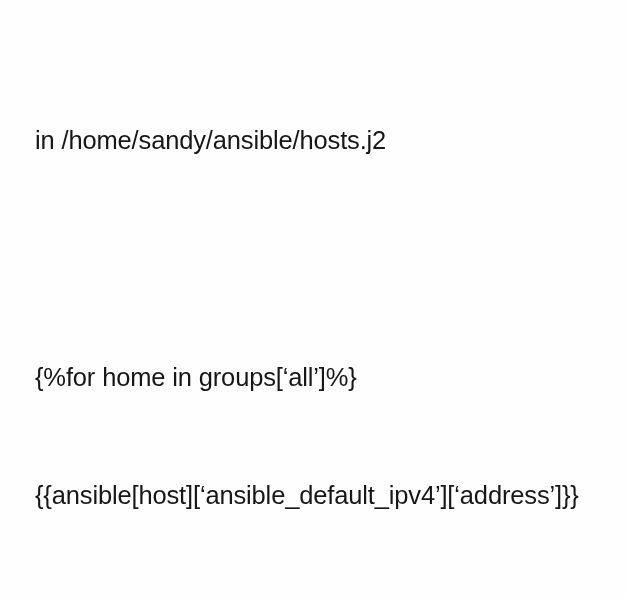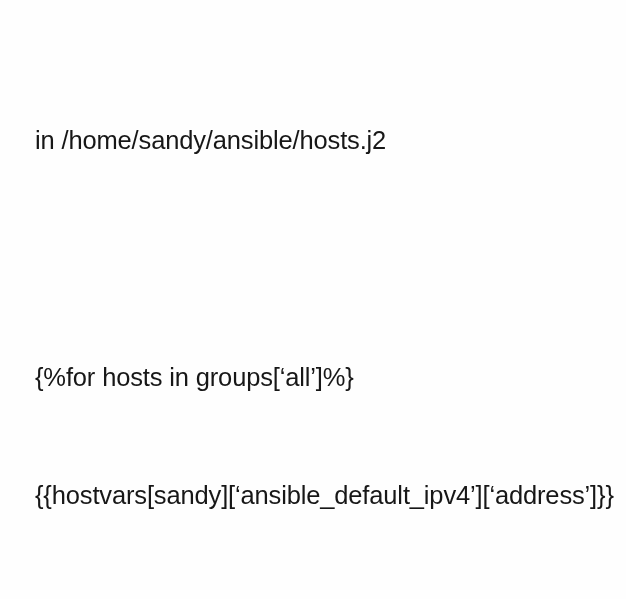--- a/index.html
+++ b/index.html
@@ -48,22 +48,22 @@
   .ind-0 { padding-left: 0px; }
 </style>
 </head>
 <body>
 
 <div id="page">
   <div class="doc-body">
 
     <span class="doc-line ind-0">in /home/sandy/ansible/hosts.j2</span>
     <span class="doc-line blank"></span>
-    <span class="doc-line ind-0">{%for hosts in groups[‘all’]%}</span>
-    <span class="doc-line ind-0">{{hostvars[sandy][‘ansible_default_ipv4’][‘address’]}}</span>
+    <span class="doc-line ind-0">{%for home in groups[‘all’]%}</span>
+    <span class="doc-line ind-0">{{ansible[host][‘ansible_default_ipv4’][‘address’]}}</span>
     <span class="doc-line ind-0">{{hostvars[host][‘ansible_fqdn’]}}</span>
     
     
     
     
     
     
     
     
     

